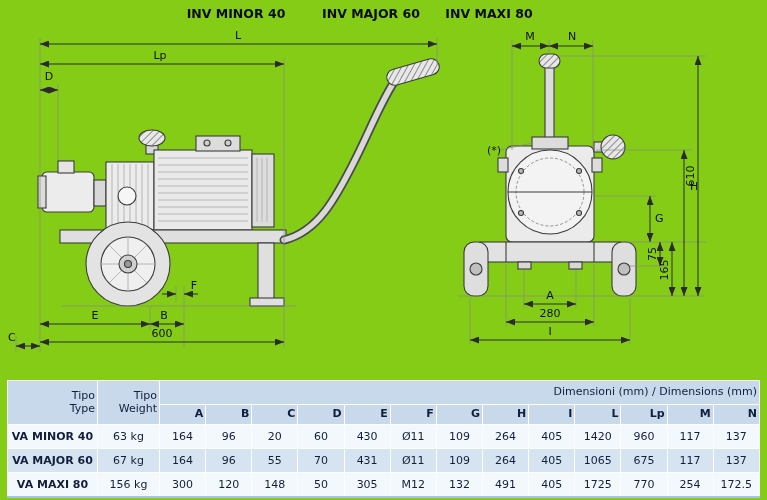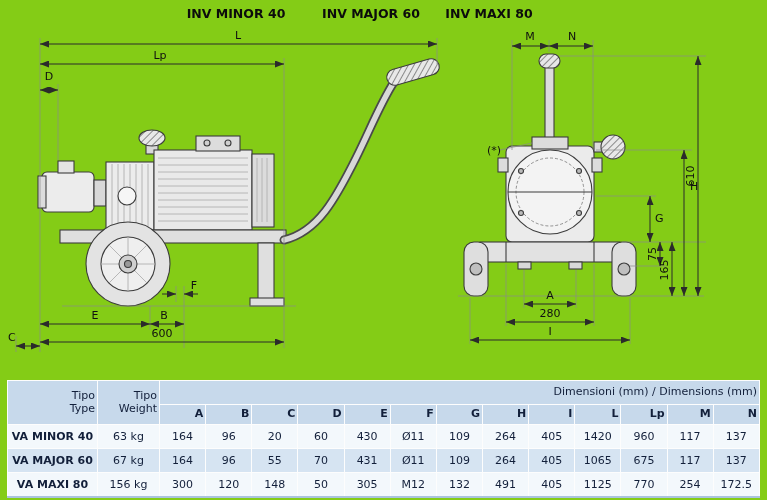--- a/index.html
+++ b/index.html
@@ -342,21 +342,21 @@
           <td>156 kg</td>
           <td>300</td>
           <td>120</td>
           <td>148</td>
           <td>50</td>
           <td>305</td>
           <td>M12</td>
           <td>132</td>
           <td>491</td>
           <td>405</td>
-          <td>1125</td>
+          <td>1725</td>
           <td>770</td>
           <td>254</td>
           <td>172.5</td>
         </tr>
       </tbody>
   </table>
 
 </div>
 
 </body></html>

